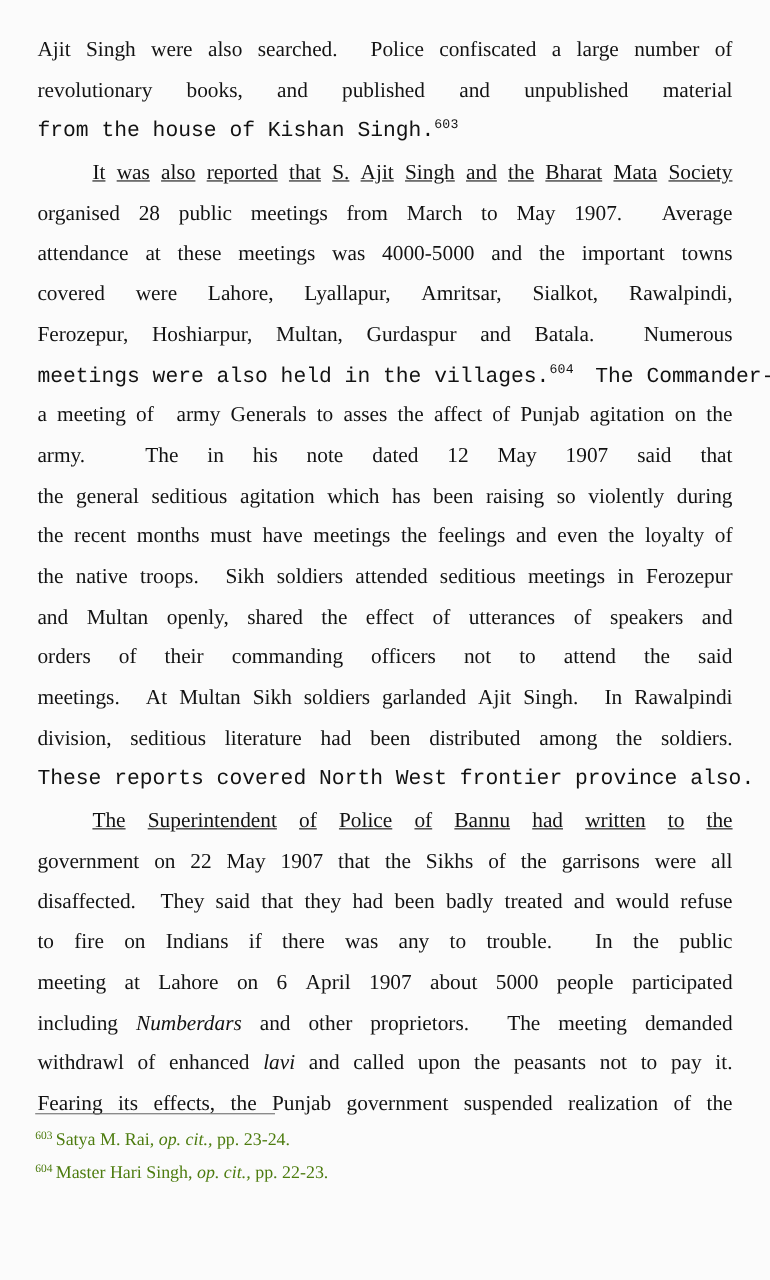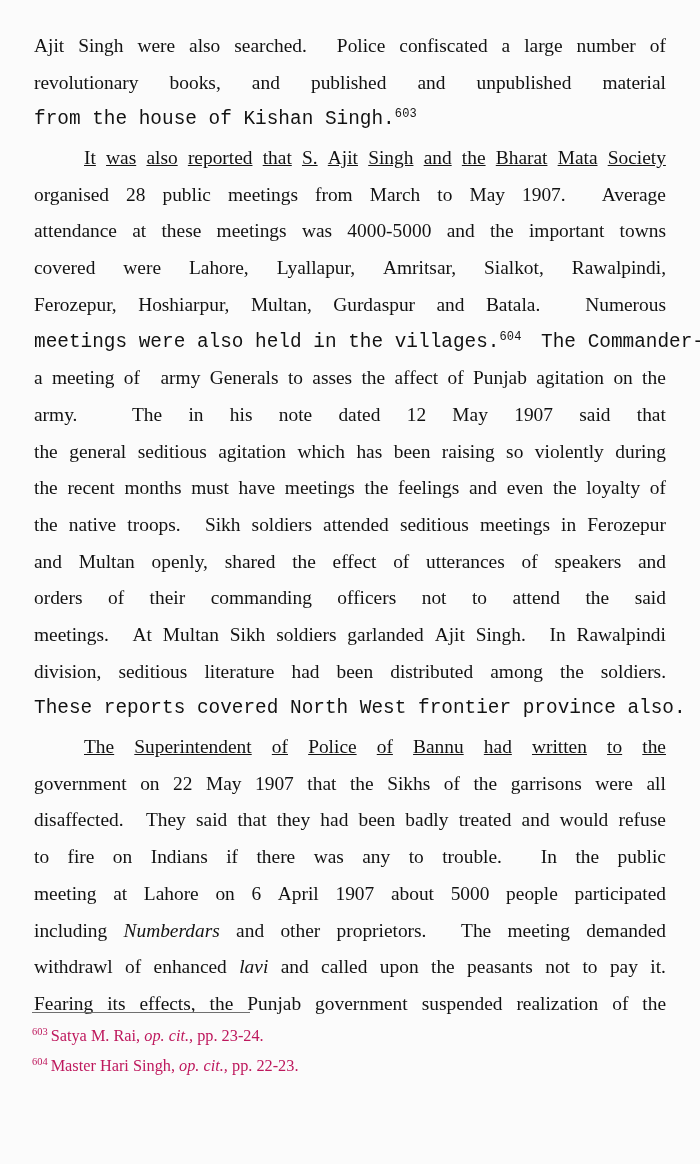--- a/index.html
+++ b/index.html
@@ -96,21 +96,21 @@
     width: 218px;
     height: 0;
     border-top: 1.4px solid #6f6f6f;
     margin: 0 0 8px 0;
   }
   .fn-line {
     font-size: 16.3px;
     line-height: 30px;
     height: 30px;
     white-space: nowrap;
-    color: #be185d;
+    color: #4d7c0f;
   }
   .fn-num {
     font-size: 0.64em;
     vertical-align: super;
     line-height: 0;
     margin-right: 3px;
   }
 </style>
 </head>
 <body>

